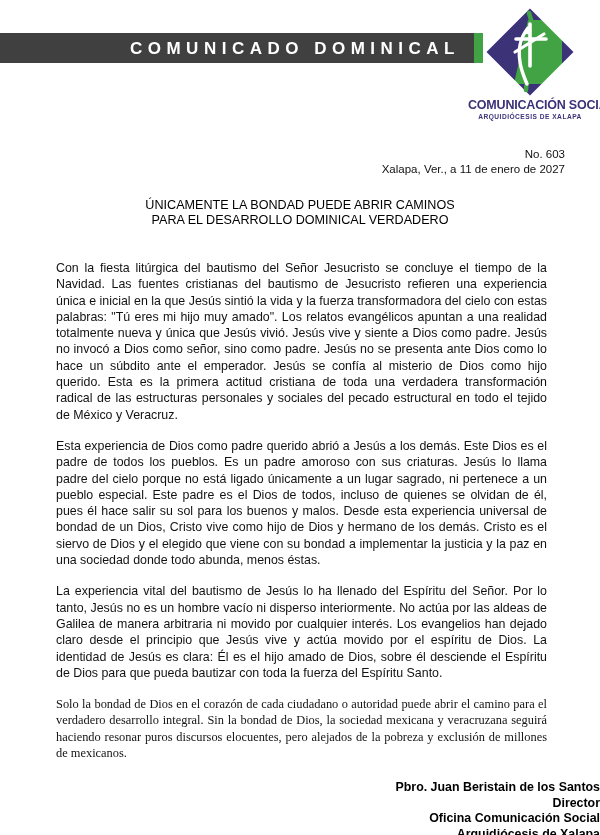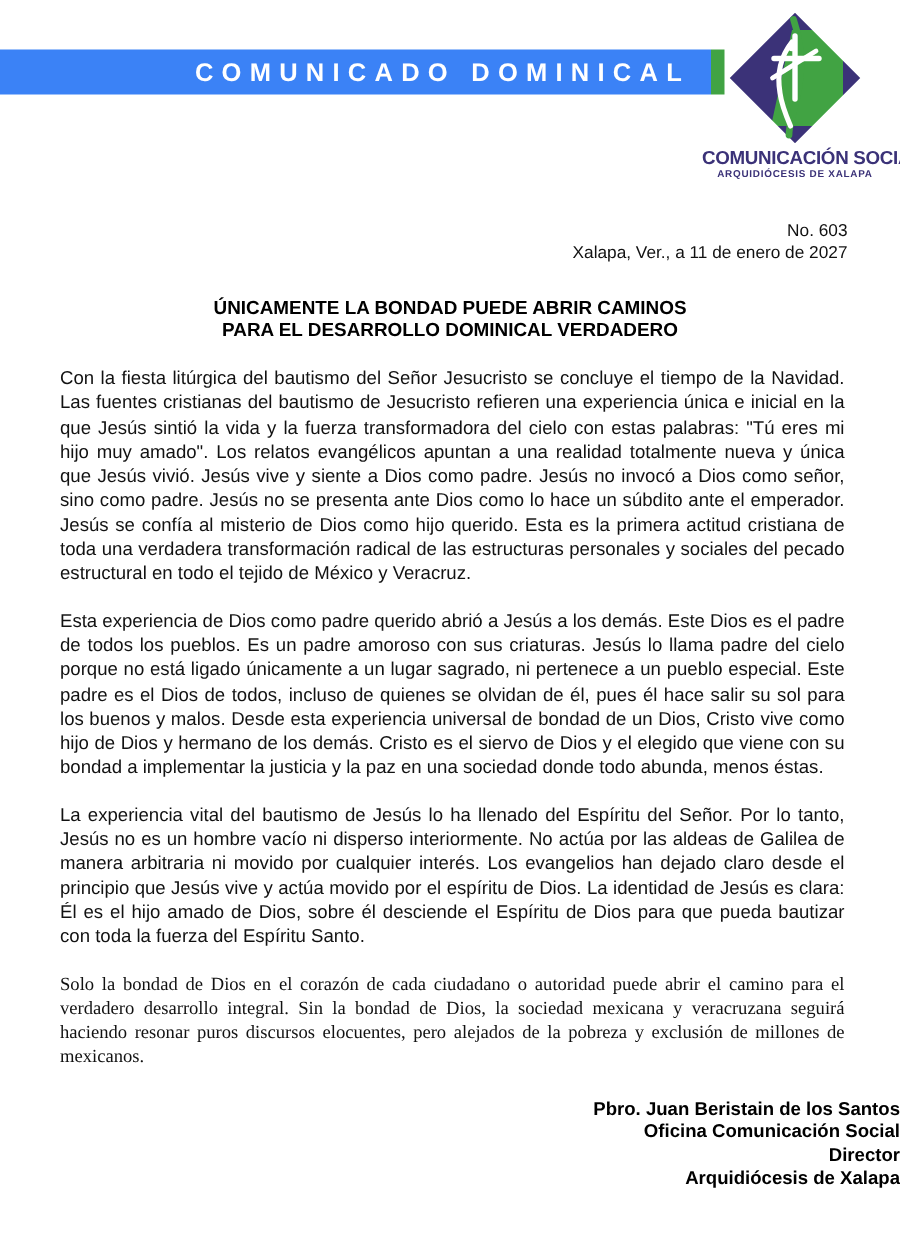--- a/index.html
+++ b/index.html
@@ -24,21 +24,21 @@
   .banner-wrap {
     position: absolute;
     left: 0;
     top: 33px;
     display: flex;
     align-items: stretch;
     height: 30px;
   }
   .banner-bar {
     width: 474px;
-    background: #3b82f6;
+    background: #404040;
     display: flex;
     align-items: center;
     justify-content: flex-end;
     padding-right: 14px;
     box-sizing: border-box;
   }
   .banner-title {
     color: #ffffff;
     font-size: 17px;
     font-weight: bold;
@@ -93,30 +93,30 @@
     line-height: 15px;
     color: #111;
   }
   .meta .meta-number { margin-top: 12px; padding-left: 24px; }
 
   
   .doc-title {
     margin: 21px 0 0 0;
     text-align: center;
     font-size: 12.6px;
-    font-weight: bold;
+    font-weight: normal;
     line-height: 15px;
     color: #000;
     padding: 0 40px;
   }
   .doc-title div { white-space: nowrap; }
 
   
   .body-copy {
-    margin: 0;
+    margin: 16px;
     padding: 16px 37px 0 40px;
   }
   .body-copy p {
     margin: 0 0 15px 0;
     text-align: justify;
     font-size: 12.4px;
     line-height: 16.3px;
     color: #121212;
     hyphens: none;
   }
@@ -189,16 +189,16 @@
 
 <div class="body-copy">
   <p>Con la fiesta litúrgica del bautismo del Señor Jesucristo se concluye el tiempo de la Navidad. Las fuentes cristianas del bautismo de Jesucristo refieren una experiencia única e inicial en la que Jesús sintió la vida y la fuerza transformadora del cielo con estas palabras: "Tú eres mi hijo muy amado". Los relatos evangélicos apuntan a una realidad totalmente nueva y única que Jesús vivió. Jesús vive y siente a Dios como padre. Jesús no invocó a Dios como señor, sino como padre. Jesús no se presenta ante Dios como lo hace un súbdito ante el emperador. Jesús se confía al misterio de Dios como hijo querido. Esta es la primera actitud cristiana de toda una verdadera transformación radical de las estructuras personales y sociales del pecado estructural en todo el tejido de México y Veracruz.</p>
   <p>Esta experiencia de Dios como padre querido abrió a Jesús a los demás. Este Dios es el padre de todos los pueblos. Es un padre amoroso con sus criaturas. Jesús lo llama padre del cielo porque no está ligado únicamente a un lugar sagrado, ni pertenece a un pueblo especial. Este padre es el Dios de todos, incluso de quienes se olvidan de él, pues él hace salir su sol para los buenos y malos.  Desde esta experiencia universal de bondad de un Dios, Cristo vive como hijo de Dios y hermano de los demás. Cristo es el siervo de Dios y el elegido que viene con su bondad a implementar la justicia y la paz en una sociedad donde todo abunda, menos éstas.</p>
   <p>La experiencia vital del bautismo de Jesús lo ha llenado del Espíritu del Señor. Por lo tanto, Jesús no es un hombre vacío ni disperso interiormente. No actúa por las aldeas de Galilea de manera arbitraria ni movido por cualquier interés. Los evangelios han dejado claro desde el principio que Jesús vive y actúa movido por el espíritu de Dios. La identidad de Jesús es clara: Él es el hijo amado de Dios, sobre él desciende el Espíritu de Dios para que pueda bautizar con toda la fuerza del Espíritu Santo.</p>
   <p>Solo la bondad de Dios en el corazón de cada ciudadano o autoridad puede abrir el camino para el verdadero desarrollo integral. Sin la bondad de Dios, la sociedad mexicana y veracruzana seguirá haciendo resonar puros discursos elocuentes, pero alejados de la pobreza y exclusión de millones de mexicanos.</p>
 </div>
 
 <div class="signature">
   <div>Pbro. Juan Beristain de los Santos</div>
+  <div>Director</div>
   <div>Oficina Comunicación Social</div>
-  <div>Director</div>
   <div>Arquidiócesis de Xalapa</div>
 </div>
 
 </body></html>

